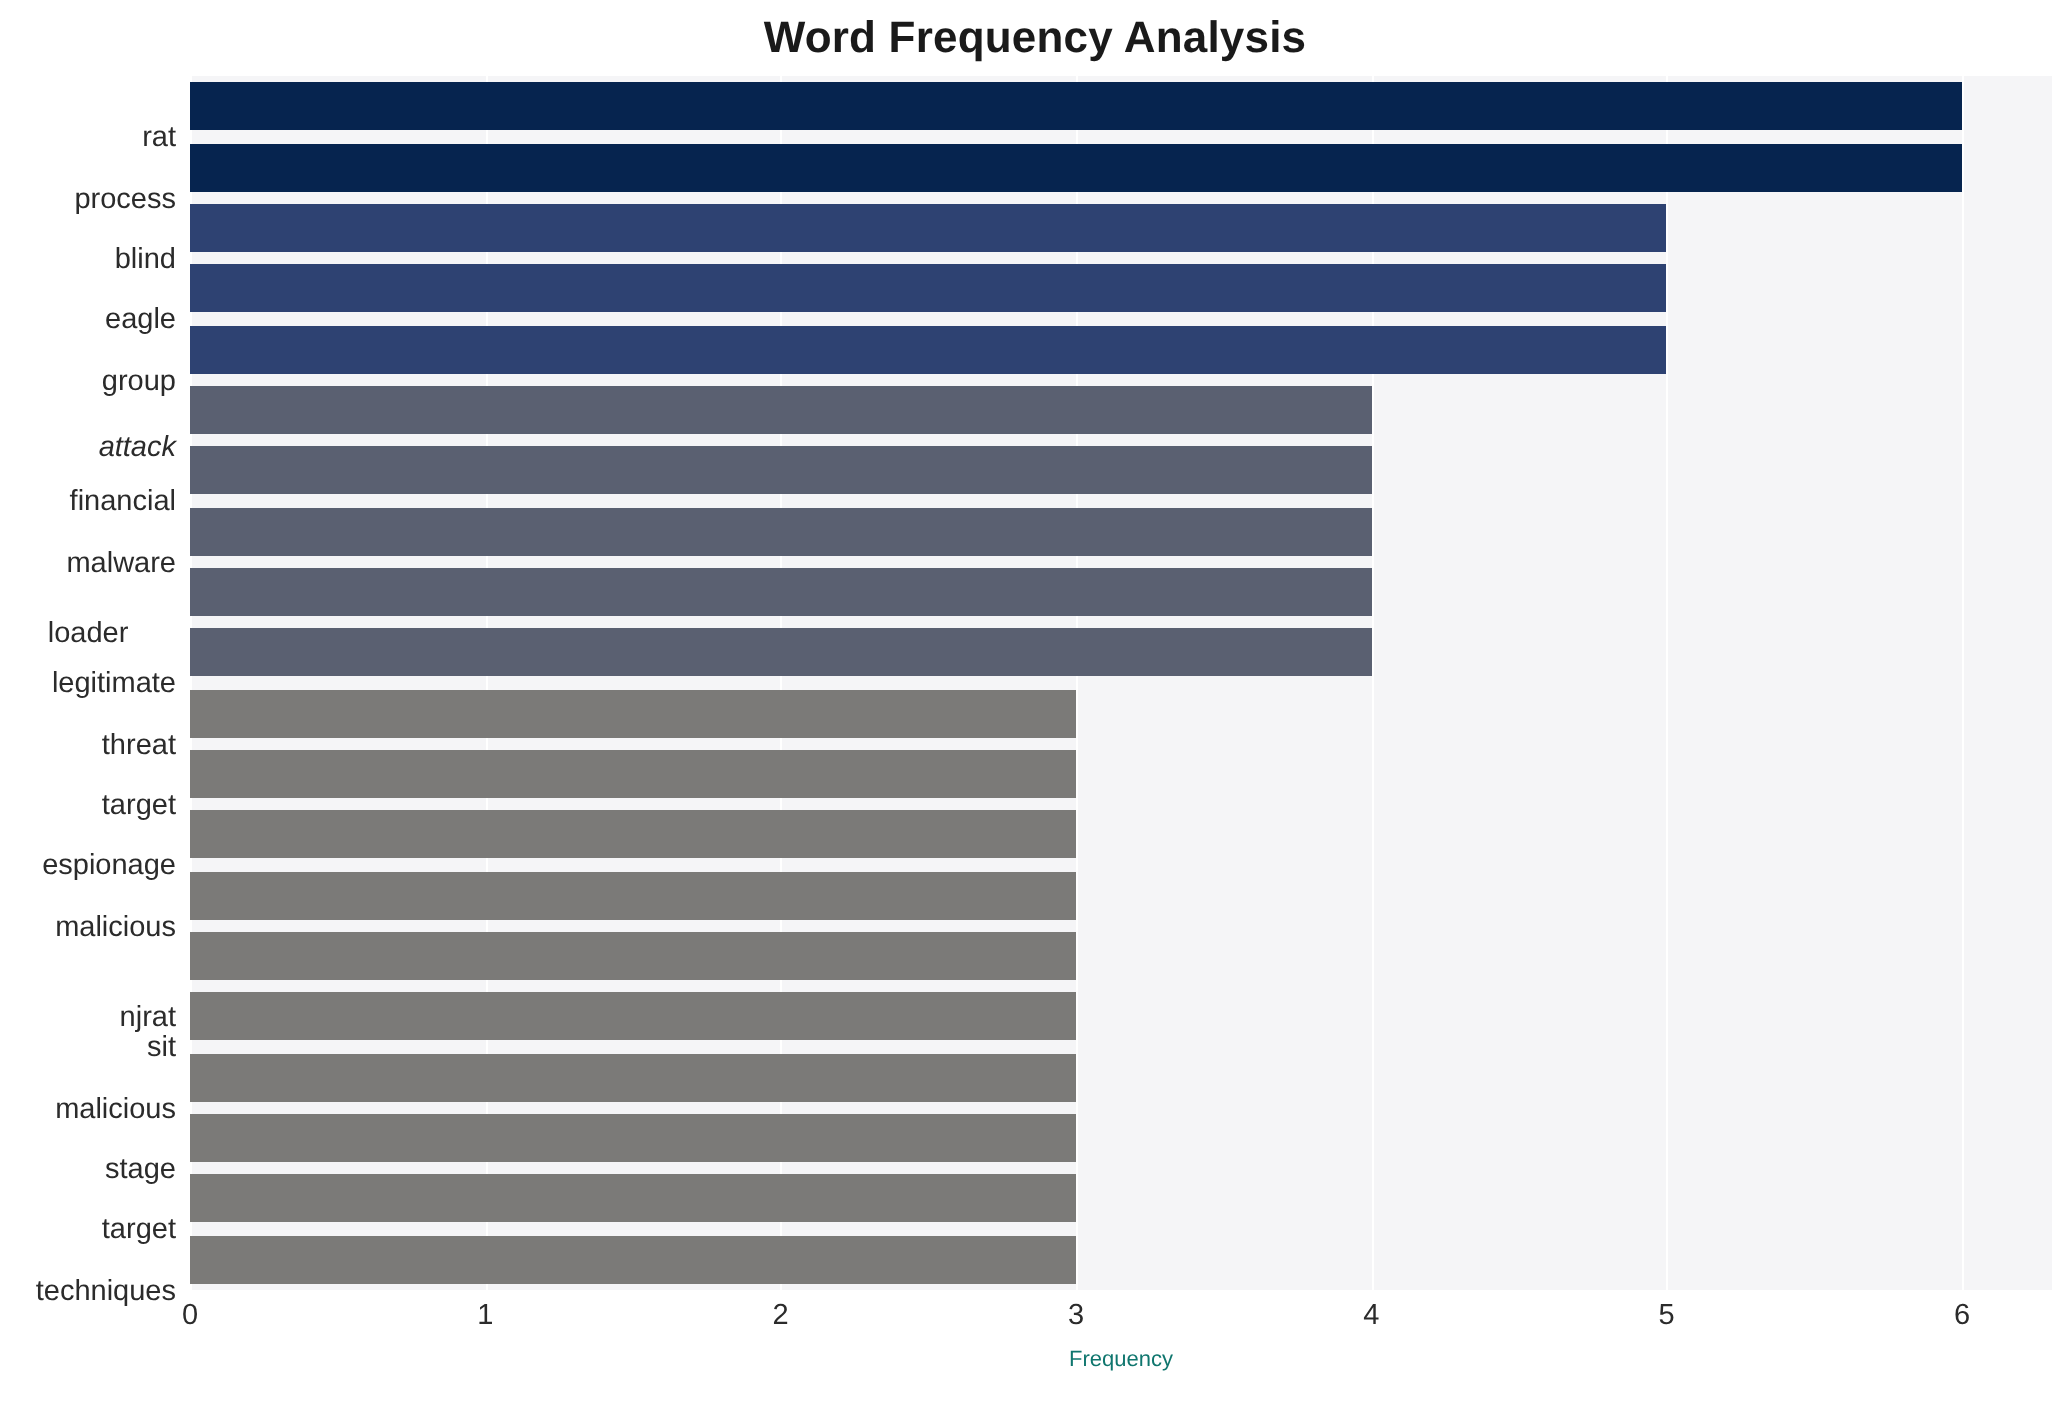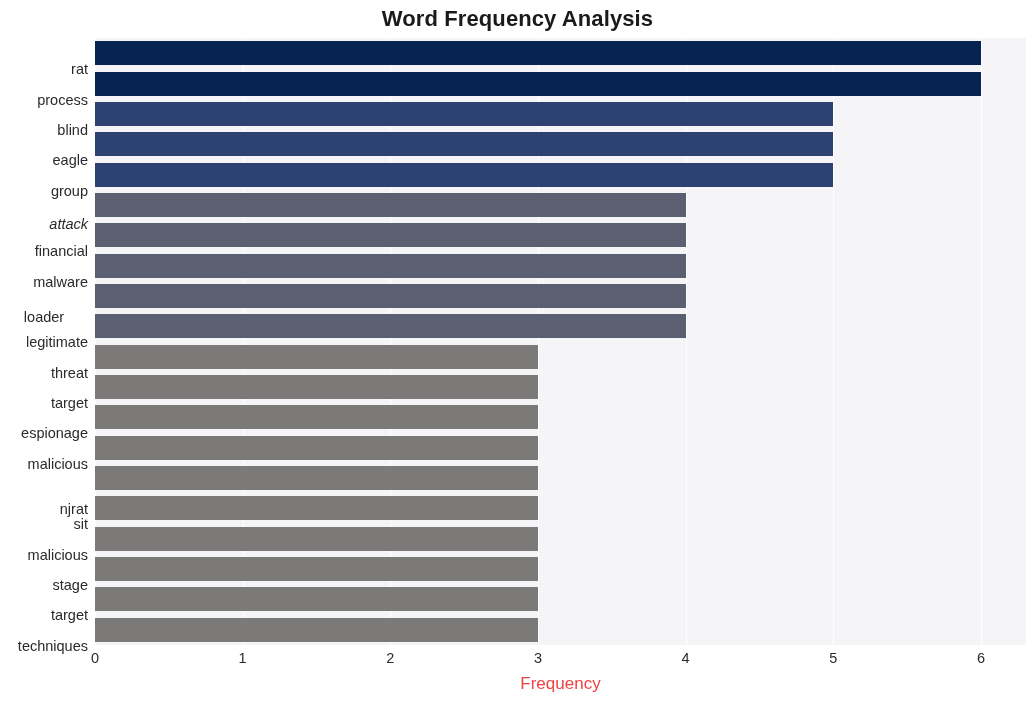--- a/index.html
+++ b/index.html
@@ -86,22 +86,22 @@
     transform: translateX(-50%);
     font-size: 14.5px;
     color: #2b2b2b;
   }
   #xaxis-label {
     position: absolute;
     left: 95px;
     top: 674px;
     width: 931px;
     text-align: center;
-    font-size: 17px;
-    color: #ef4444;
+    font-size: 11px;
+    color: #0f766e;
   }
 </style>
 </head>
 <body>
 
 <div id="chart-root">
 
   <div id="chart-title">Word Frequency Analysis</div>
 
   <div id="plot-area">

